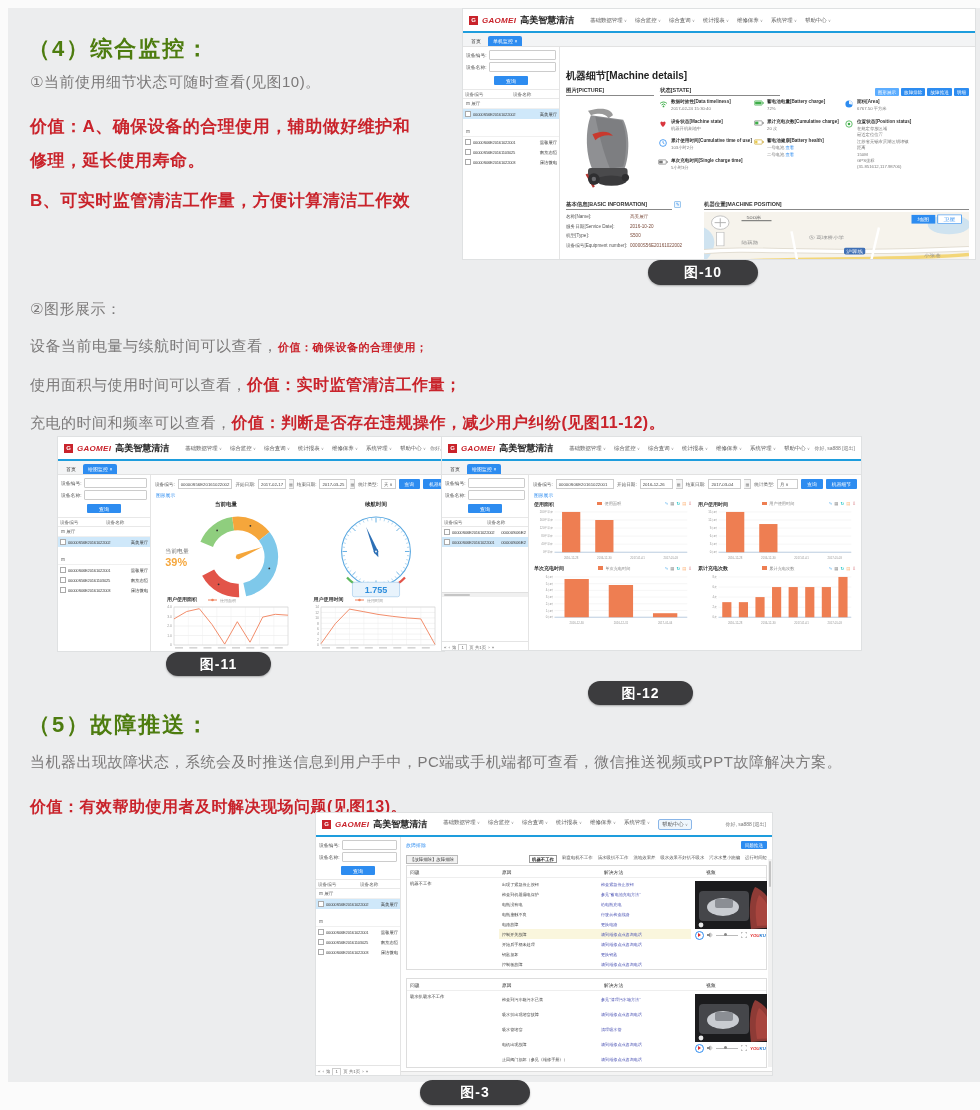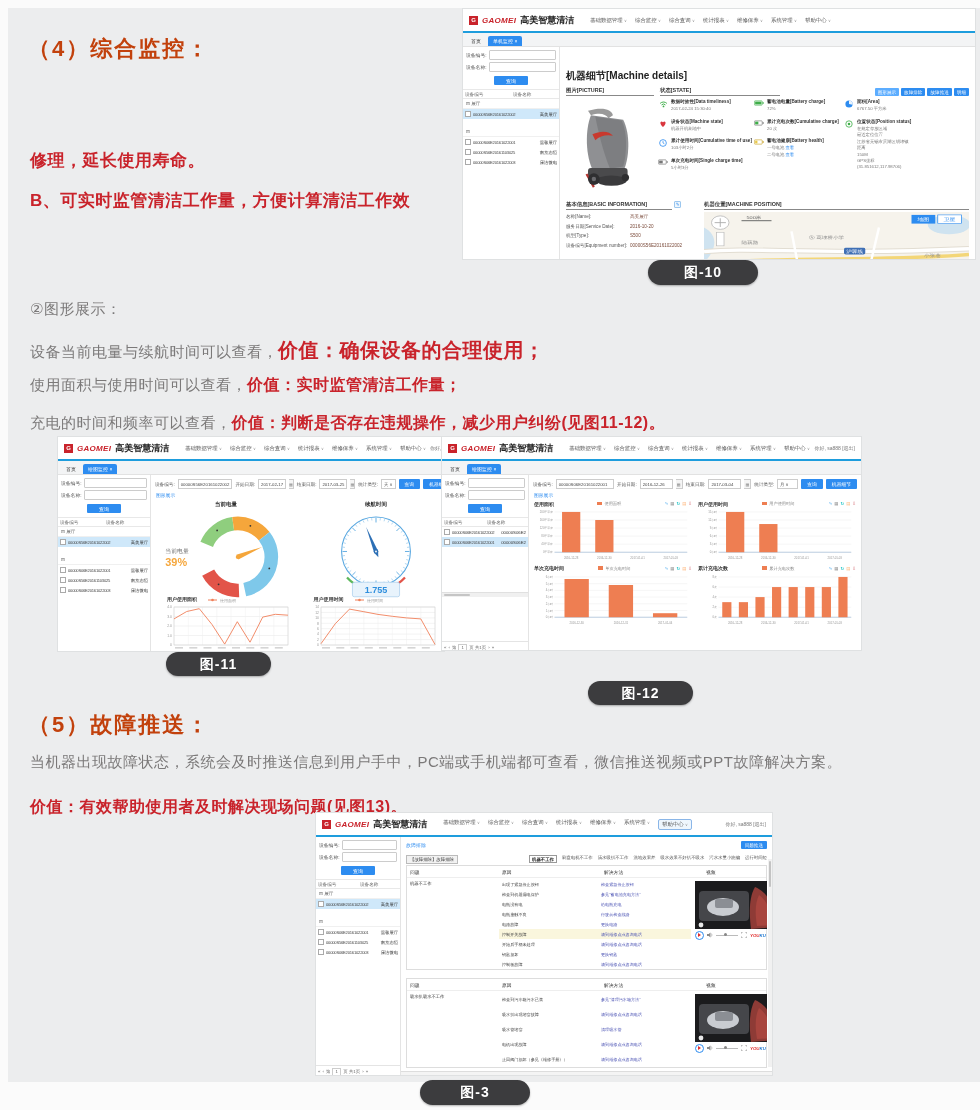--- a/index.html
+++ b/index.html
@@ -1,19 +1,19 @@
 <!DOCTYPE html>
 <html><head>
 <meta charset="utf-8">
 <style>
   html,body{margin:0;padding:0;background:#f7f8f8;font-family:"Liberation Sans","DejaVu Sans",sans-serif;}
   .page{position:relative;width:980px;height:1110px;background:#fbfbfb;overflow:hidden;}
   .canvas{position:absolute;left:8px;top:8px;width:972px;height:1074px;background:#ecedee;}
   
-  .h-sec{position:absolute;font-size:22px;font-weight:bold;color:#c2410c;letter-spacing:2px;text-align:right;}
+  .h-sec{position:absolute;font-size:22px;font-weight:bold;color:#4d7c0f;letter-spacing:2px;text-align:right;}
   .p-gray{position:absolute;font-size:15px;color:#7b7979;letter-spacing:0.5px;}
   .p-red{position:absolute;font-size:17px;font-weight:bold;color:#c9232b;letter-spacing:0.5px;}
   .inline-red{color:#c9232b;font-weight:bold;}
   .cap{position:absolute;background:#3c3c3e;color:#fff;font-size:14px;font-weight:bold;text-align:center;border-radius:13px;letter-spacing:1px;box-shadow:0 1px 2px rgba(0,0,0,.3);}
   
   .shot{position:absolute;background:#fff;border:1px solid #dfe1e2;overflow:hidden;font-size:6px;color:#333;}
   .sh-head{height:22px;display:flex;align-items:center;border-bottom:2px solid #1e9ddd;padding:0 6px;gap:4px;background:#fff;}
   .logo-mark{width:9px;height:9px;background:#c9232b;color:#fff;font-size:6px;font-weight:bold;display:flex;align-items:center;justify-content:center;flex:none;}
   .logo-gaomei{color:#c9232b;font-weight:bold;font-size:8px;font-style:italic;letter-spacing:.3px;}
   .logo-cn{font-size:9px;font-weight:bold;color:#222;white-space:nowrap;}
@@ -119,20 +119,22 @@
   .vscroll::after{content:"";position:absolute;top:2px;left:1px;width:2px;height:26px;background:#c3c3c3;border-radius:1px;}
   .chart-svg{display:block;}
 </style>
 </head>
 <body>
 
 <div class="page">
   <div class="canvas"></div>
 
   <h2 class="h-sec" style="left:28px;top:16px;">（4）综合监控：</h2>
+  <p class="p-gray" style="left:30px;top:58px;">①当前使用细节状态可随时查看(见图10)。</p>
+  <p class="p-red" style="left:30px;top:98px;">价值：A、确保设备的合理使用，辅助做好维护和</p>
   <p class="p-red" style="left:30px;top:132px;">修理，延长使用寿命。</p>
   <p class="p-red" style="left:30px;top:172px;">B、可实时监管清洁工作量，方便计算清洁工作效</p>
 
   <div class="shot" id="fig10" style="left:462px;top:8px;width:512px;height:250px;">
       <div class="sh-head">
     <span class="logo-mark">G</span>
     <span class="logo-gaomei">GAOMEI</span>
     <span class="logo-cn">高美智慧清洁</span>
     <span class="nav">
           <span class="nav-item">基础数据管理 <i class="car">∨</i></span>
@@ -367,21 +369,21 @@
                   <text x="196.5" y="9.6" font-size="4.8" fill="#2d8cf0" text-anchor="middle">卫星</text>
   </svg></div>
         </div>
       </div>
     </div>
   </div>
     </div>
   <div class="cap" style="left:648px;top:260px;width:110px;height:25px;line-height:25px;">图-10</div>
 
   <p class="p-gray" style="left:30px;top:285px;">②图形展示：</p>
-  <p class="p-gray" style="left:30px;top:322px;"><span>设备当前电量与续航时间可以查看，</span><span class="inline-red" style="font-size:20px;">价值：确保设备的合理使用；</span></p>
+  <p class="p-gray" style="left:30px;top:322px;"><span>设备当前电量与续航时间可以查看，</span><span class="inline-red" style="font-size:11px;">价值：确保设备的合理使用；</span></p>
   <p class="p-gray" style="left:30px;top:360px;font-family:Liberation Mono, monospace;"><span>使用面积与使用时间可以查看，</span><span class="inline-red" style="font-size:16px;">价值：实时监管清洁工作量；</span></p>
   <p class="p-gray" style="left:30px;top:398px;"><span>充电的时间和频率可以查看，</span><span class="inline-red" style="font-size:16px;">价值：判断是否存在违规操作，减少用户纠纷(见图11-12)。</span></p>
 
   <div class="shot" id="fig11" style="left:57px;top:436px;width:386px;height:214px;">
       <div class="sh-head">
     <span class="logo-mark">G</span>
     <span class="logo-gaomei">GAOMEI</span>
     <span class="logo-cn">高美智慧清洁</span>
     <span class="nav">
           <span class="nav-item">基础数据管理 <i class="car">∨</i></span>

